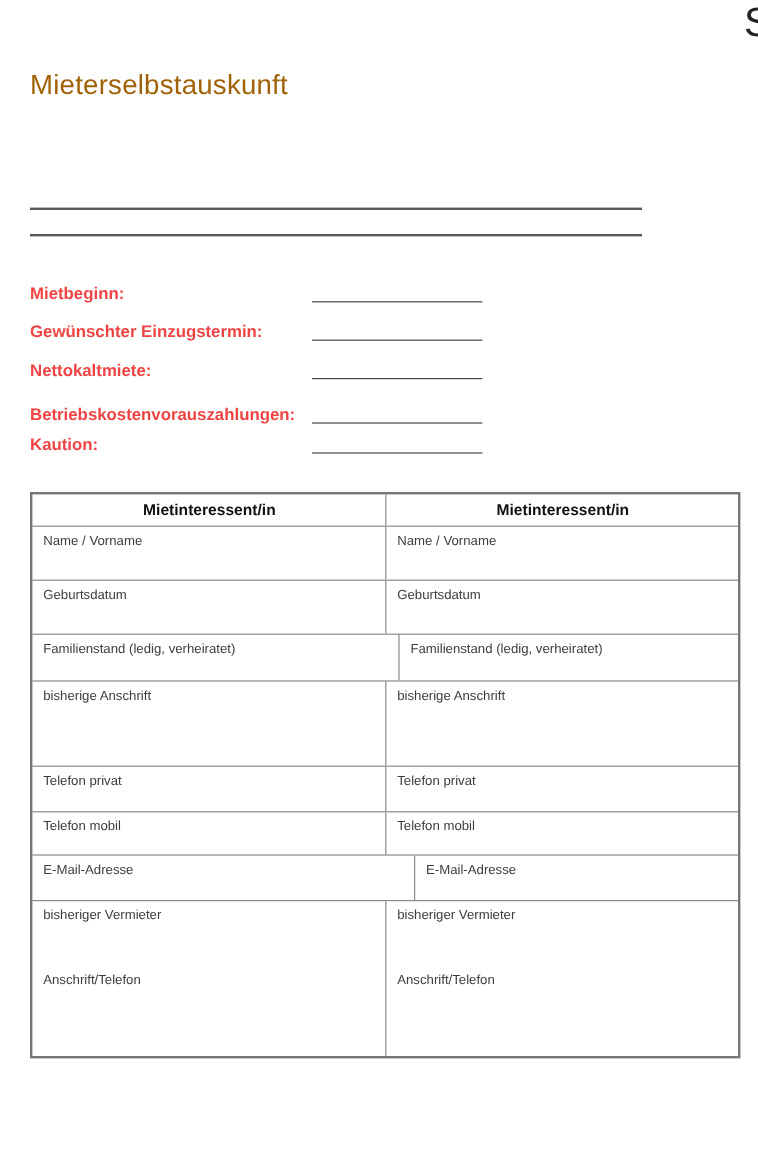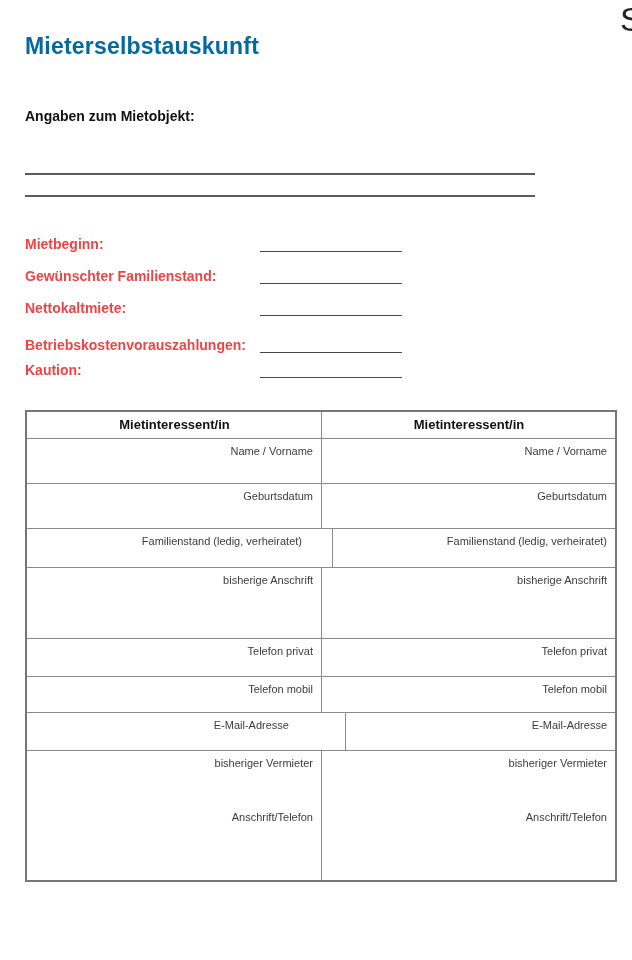--- a/index.html
+++ b/index.html
@@ -21,25 +21,25 @@
     font-size: 34px;
     line-height: 34px;
     font-weight: 400;
     color: #222222;
     white-space: nowrap;
   }
 
   .doc-title {
     position: absolute;
     left: 25px;
-    top: 33px;
+    top: 57px;
     font-size: 23px;
-    font-weight: 700;
+    font-weight: 400;
     letter-spacing: 0.2px;
-    color: #0369a1;
+    color: #a16207;
   }
 
   .section-heading {
     position: absolute;
     left: 25px;
     top: 108px;
     font-size: 14px;
     font-weight: 700;
     color: #111111;
   }
@@ -95,21 +95,20 @@
     border-top: 1px solid #8a8a8a;
     box-sizing: border-box;
   }
   .t-row:first-child { border-top: none; }
   .t-cell {
     width: 50%;
     box-sizing: border-box;
     border-left: 1px solid #8a8a8a;
     padding: 6px 8px 0 9px;
     overflow: hidden;
-    text-align: right;
   }
   .t-cell:first-child { border-left: none; }
   .t-head {
     height: 26px;
   }
   .t-head .t-cell {
     text-align: center;
     font-size: 13px;
     font-weight: 700;
     color: #111111;
@@ -139,31 +138,30 @@
 </style>
 </head>
 <body>
 
 <div class="page">
 
   <div class="corner-letter">S</div>
 
   <h1 class="doc-title" style="margin:0;">Mieterselbstauskunft</h1>
 
-  <div class="section-heading">Angaben zum Mietobjekt:</div>
 
   <div class="blank-line l1"></div>
   <div class="blank-line l2"></div>
 
   <div class="field-row f1">
     <span class="field-label">Mietbeginn:</span>
     <span class="field-underline"></span>
   </div>
   <div class="field-row f2">
-    <span class="field-label">Gewünschter Familienstand:</span>
+    <span class="field-label">Gewünschter Einzugstermin:</span>
     <span class="field-underline"></span>
   </div>
   <div class="field-row f3">
     <span class="field-label">Nettokaltmiete:</span>
     <span class="field-underline"></span>
   </div>
   <div class="field-row f4">
     <span class="field-label">Betriebskostenvorauszahlungen:</span>
     <span class="field-underline"></span>
   </div>

